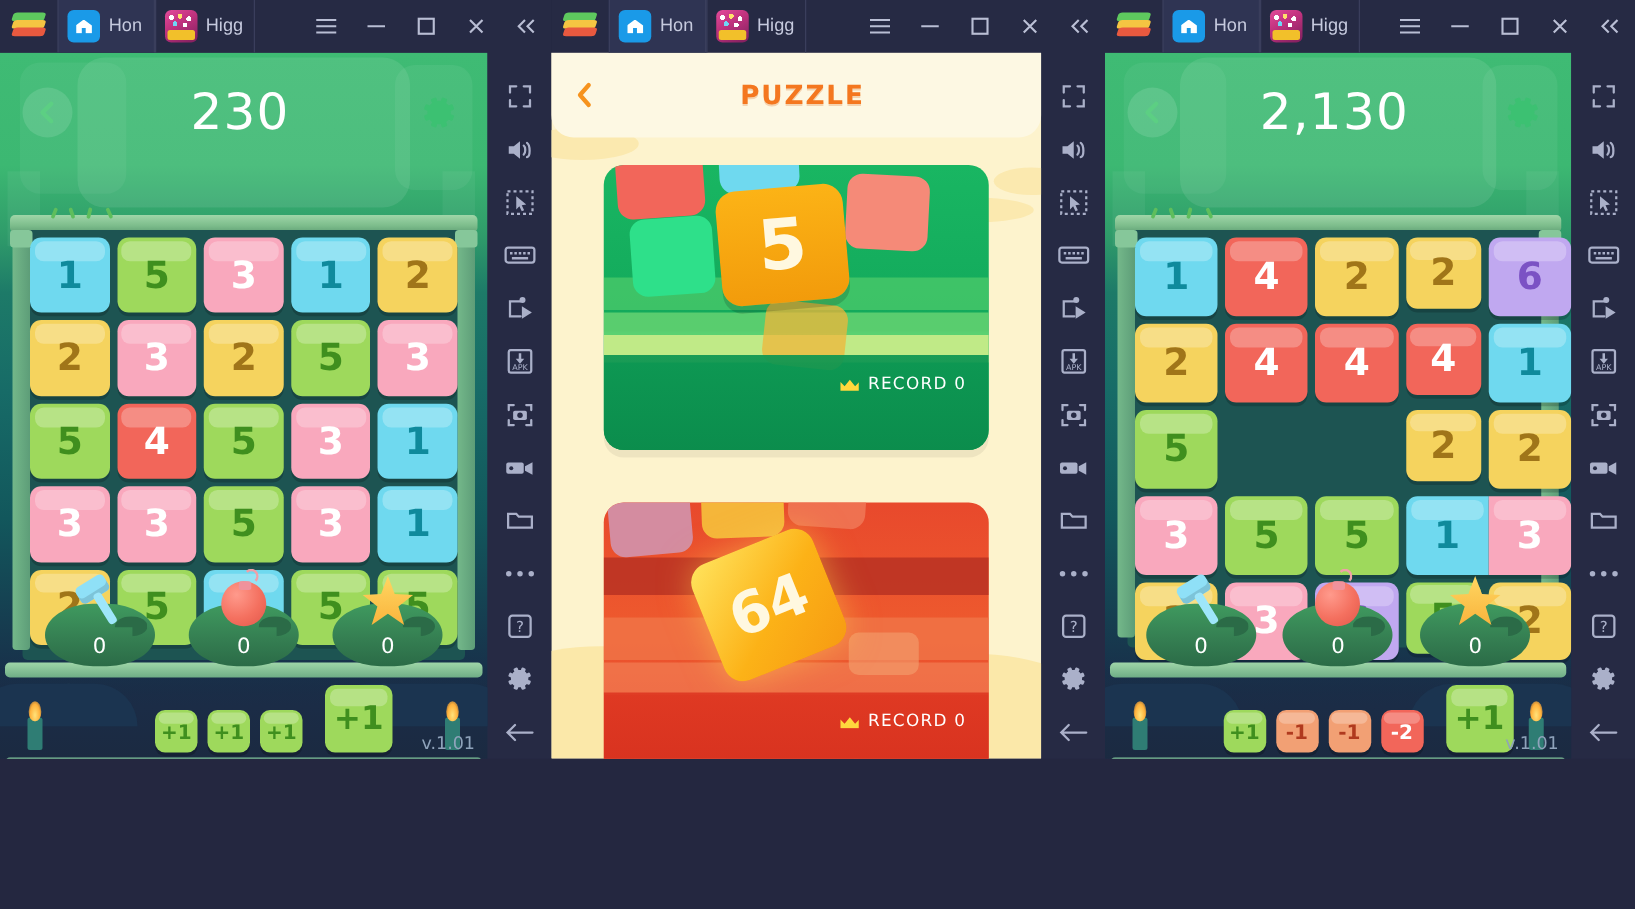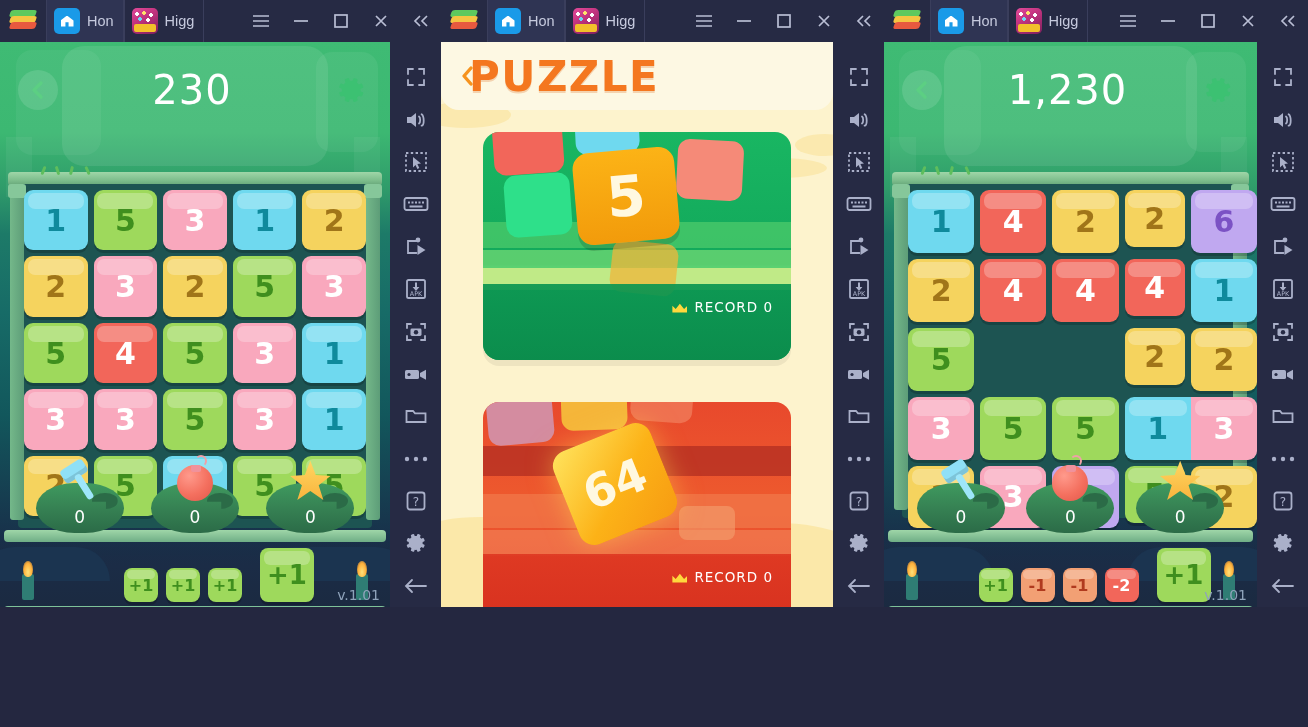--- a/index.html
+++ b/index.html
@@ -297,22 +297,22 @@
   .puzzlebg .cloudshape { position: absolute; background: #fbe9af; border-radius: 50%; }
   .puzzlebg .hillshape { position:absolute; background:#fbe8a9; border-radius: 50% 50% 0 0; }
   .pz-header {
     position: absolute; top: 0; left: 0; right: 0; height: 68px;
     background: #fdf8e3; border-radius: 0 0 18px 18px;
     display: flex; align-items: center; padding: 0 18px; z-index: 4;
   }
   .pz-back { width: 30px; height: 34px; display: flex; align-items: center; cursor: pointer; }
   .pz-back svg path { stroke: #f6931e; stroke-width: 3.4; fill: none; stroke-linecap: round; stroke-linejoin: round; }
   .pz-title {
-    flex: 1; margin-left: -20px;
-    color: #f4771f; font-size: 42px; font-weight: 700; letter-spacing: 1.5px;
+    flex: 1; text-align: center; margin-left: -20px;
+    color: #f4771f; font-size: 21px; font-weight: 700; letter-spacing: 1.5px;
     font-family: "DejaVu Sans", sans-serif;
     text-shadow: 0 2px 0 rgba(220,100,20,0.25);
   }
   .cards { position: absolute; top: 90px; left: 0; right: 0; z-index: 4; padding: 0 42px; }
   .gcard {
     position: relative; height: 228px; border-radius: 16px; overflow: hidden;
     margin-bottom: 42px; cursor: pointer;
     box-shadow: 0 6px 0 rgba(0,0,0,0.06);
   }
   .gcard.merge { background: linear-gradient(180deg,#19b662 0%, #12a85b 58%, #17b463 59%, #14a95c 100%); }
@@ -1040,21 +1040,21 @@
           <div class="colstripe" style="left:6px"></div>
           <div class="colstripe" style="right:10px"></div>
         </div>
 
         <div class="topbar">
           <div class="backcircle">
             <svg width="16" height="20">
                 <path d="M11 3L4 10l7 7"></path>
               </svg>
           </div>
-          <div class="score">1,230</div>
+          <div class="score">2,130</div>
           <div class="gear">
             <svg width="30" height="30" viewBox="0 0 24 24">
                 <path d="M12 8.3a3.7 3.7 0 100 7.4 3.7 3.7 0 000-7.4zm0 5.6a1.9 1.9 0 110-3.8 1.9 1.9 0 010 3.8z"></path>
                 <path d="M20.3 13.6l-1.5-.5a7 7 0 000-2.2l1.5-.5a1 1 0 00.6-1.3l-.7-1.7a1 1 0 00-1.3-.5l-1.4.6a7 7 0 00-1.6-1.6l.6-1.4a1 1 0 00-.5-1.3l-1.7-.7a1 1 0 00-1.3.6l-.5 1.5a7 7 0 00-2.2 0l-.5-1.5a1 1 0 00-1.3-.6l-1.7.7a1 1 0 00-.5 1.3l.6 1.4a7 7 0 00-1.6 1.6l-1.4-.6a1 1 0 00-1.3.5l-.7 1.7a1 1 0 00.6 1.3l1.5.5a7 7 0 000 2.2l-1.5.5a1 1 0 00-.6 1.3l.7 1.7a1 1 0 001.3.5l1.4-.6a7 7 0 001.6 1.6l-.6 1.4a1 1 0 00.5 1.3l1.7.7a1 1 0 001.3-.6l.5-1.5a7 7 0 002.2 0l.5 1.5a1 1 0 001.3.6l1.7-.7a1 1 0 00.5-1.3l-.6-1.4a7 7 0 001.6-1.6l1.4.6a1 1 0 001.3-.5l.7-1.7a1 1 0 00-.6-1.3z"></path>
               </svg>
           </div>
         </div>
 
         <div class="boardwrap">
           <div class="shelf">

